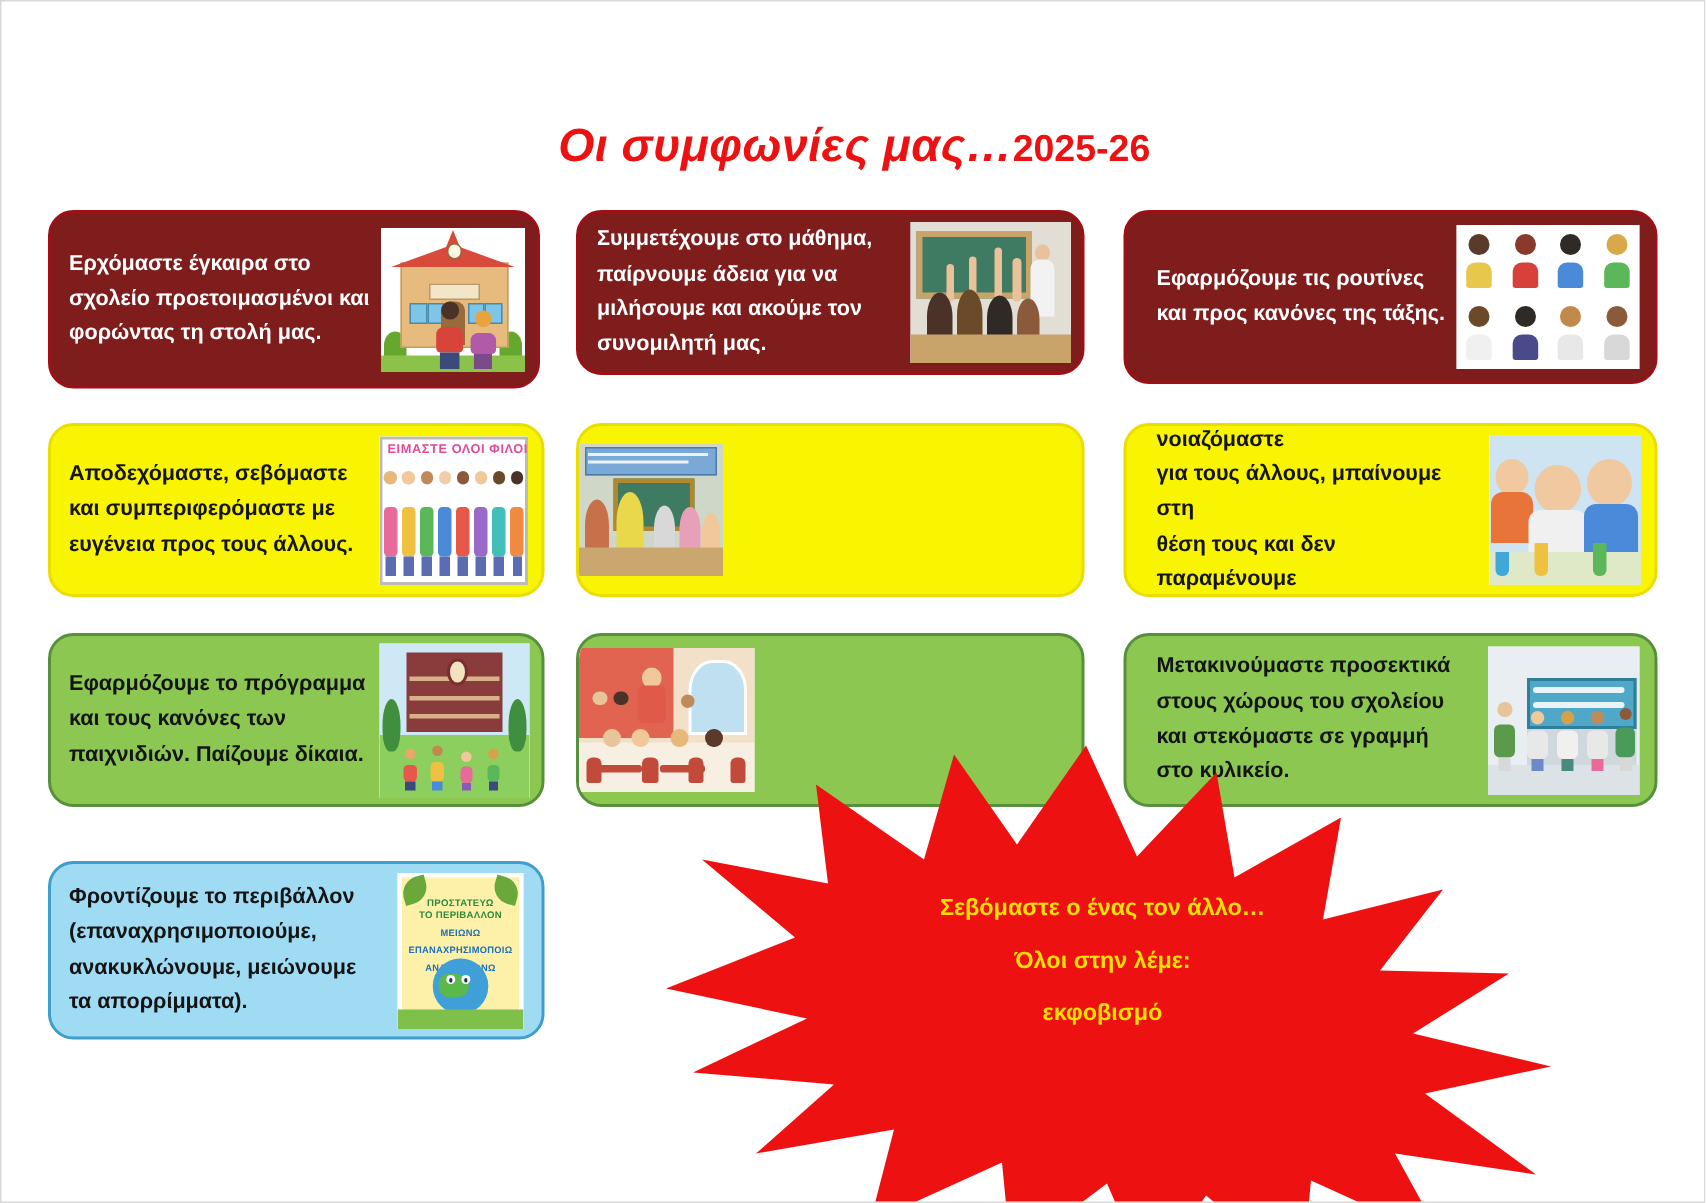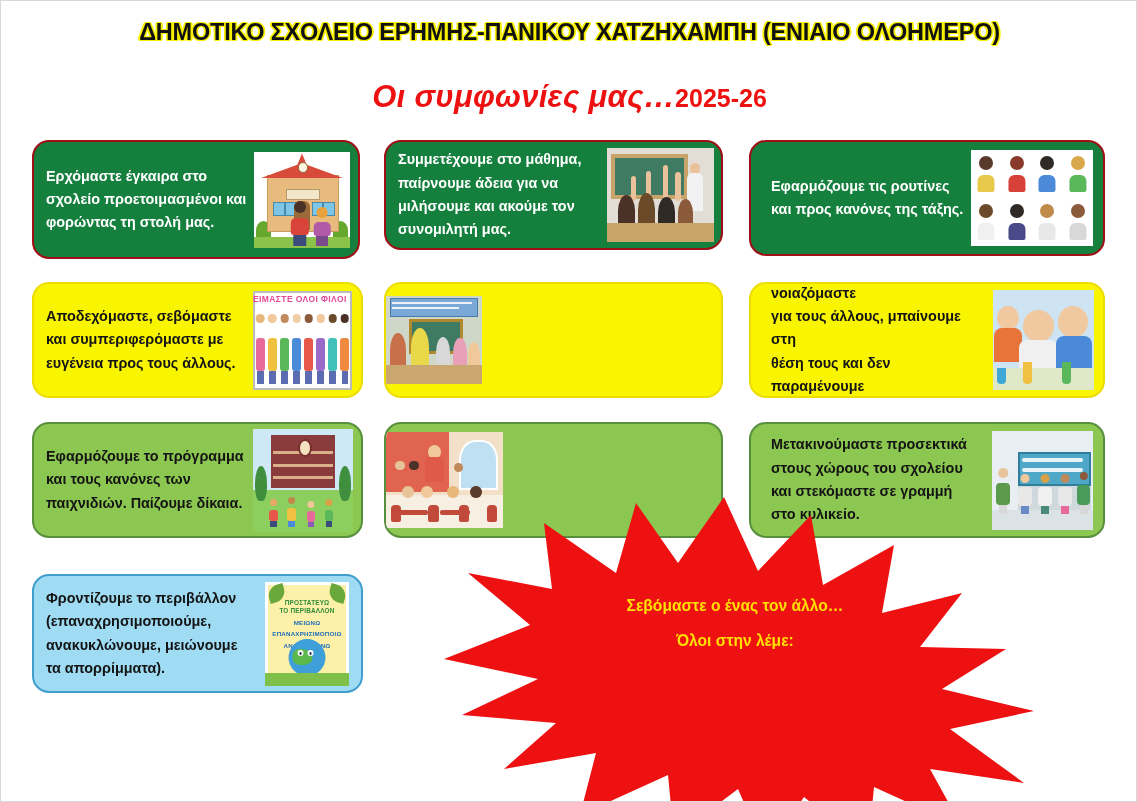--- a/index.html
+++ b/index.html
@@ -80,21 +80,21 @@
     white-space: pre-line;
   }
   .card .card-figure {
     flex: 0 0 auto;
     position: relative;
     overflow: hidden;
     background: #ffffff;
   }
 
   
-  .theme-red            { background: #15803d; border: 2.5px solid #9e0f16; }
+  .theme-red            { background: #7f1d1d; border: 2.5px solid #9e0f16; }
   .theme-red .card-text { color: #ffffff; }
   
   .theme-yellow            { background: #f9f400; border: 2px solid #ecdd00; }
   .theme-yellow .card-text { color: #141414; }
   
   .theme-green            { background: #8cc751; border: 2.5px solid #57903c; }
   .theme-green .card-text { color: #141414; }
   
   .theme-blue            { background: #9fdcf4; border: 2.5px solid #3f9ecb; }
   .theme-blue .card-text { color: #141414; }
@@ -132,21 +132,21 @@
 
   
   .grid-kids { position:absolute; inset:0; background:#ffffff; display:grid;
                grid-template-columns: repeat(4, 1fr); grid-template-rows: repeat(2, 1fr); }
   .gk { position:relative; }
   .gk .gk-head { position:absolute; left:50%; top:12%; transform:translateX(-50%); width:46%; padding-bottom:46%; border-radius:50%; }
   .gk .gk-body { position:absolute; left:50%; top:52%; transform:translateX(-50%); width:56%; height:36%; border-radius:6px 6px 2px 2px; }
 
   
   .fr-bg    { position:absolute; inset:0; background:#ffffff; border:2px solid #bbbbbb; box-sizing:border-box; }
-  .fr-title { position:absolute; left:0; top:4%; width:100%; text-align:left;
+  .fr-title { position:absolute; left:0; top:4%; width:100%; text-align:right;
               font-size:8.5px; font-weight:bold; color:#e04a9a; letter-spacing:0.4px; }
   .fr-row   { position:absolute; left:2%; right:2%; top:24%; bottom:6%; display:flex; gap:1px; }
   .fr-kid   { flex:1 1 0; position:relative; }
   .fr-kid .h { position:absolute; left:50%; top:0; transform:translateX(-50%); width:78%; padding-bottom:78%; border-radius:50%; }
   .fr-kid .b { position:absolute; left:6%; right:6%; top:34%; bottom:18%; border-radius:3px; }
   .fr-kid .l { position:absolute; left:22%; right:22%; bottom:0; height:18%; background:#5b6cb0; }
 
   
   .pr-wall  { position:absolute; inset:0; background:#cfd8c8; }
   .pr-screen{ position:absolute; left:4%; top:2%; width:92%; height:22%; background:#7aa9d8; border:1px solid #4a7aa8; box-sizing:border-box; }
@@ -225,21 +225,20 @@
     font-weight: bold;
     line-height: 2.24;
   }
   .burst-text .bl { display: block; }
 </style>
 </head>
 <body>
 
 <div id="page">
 
-  <div class="header-title">ΔΗΜΟΤΙΚΟ ΣΧΟΛΕΙΟ ΕΡΗΜΗΣ-ΠΑΝΙΚΟΥ ΧΑΤΖΗΧΑΜΠΗ (ΕΝΙΑΙΟ ΟΛΟΗΜΕΡΟ)</div>
 
   <div class="subtitle">
     <span class="sub-main">Οι συμφωνίες μας…</span><span class="sub-year">2025-26</span>
   </div>
 
   <div class="card theme-red" style="left:31px; top:139px; width:328px; height:119px;">
     <div class="card-text">Ερχόμαστε έγκαιρα στο
 σχολείο προετοιμασμένοι και
 φορώντας τη στολή  μας.</div>
     <div class="card-figure" style="width:96px; height:96px; margin-right:8px;">
@@ -580,16 +579,17 @@
           218,92
           210,26
           282,76
           302,6
           344,66
         "></polygon>
     </svg>
     <div class="burst-text">
       <span class="bl">Σεβόμαστε ο ένας τον άλλο…</span>
       <span class="bl">Όλοι στην λέμε:</span>
+      <span class="bl">εκφοβισμό</span>
     </div>
   </div>
 
 </div>
 
 </body></html>

